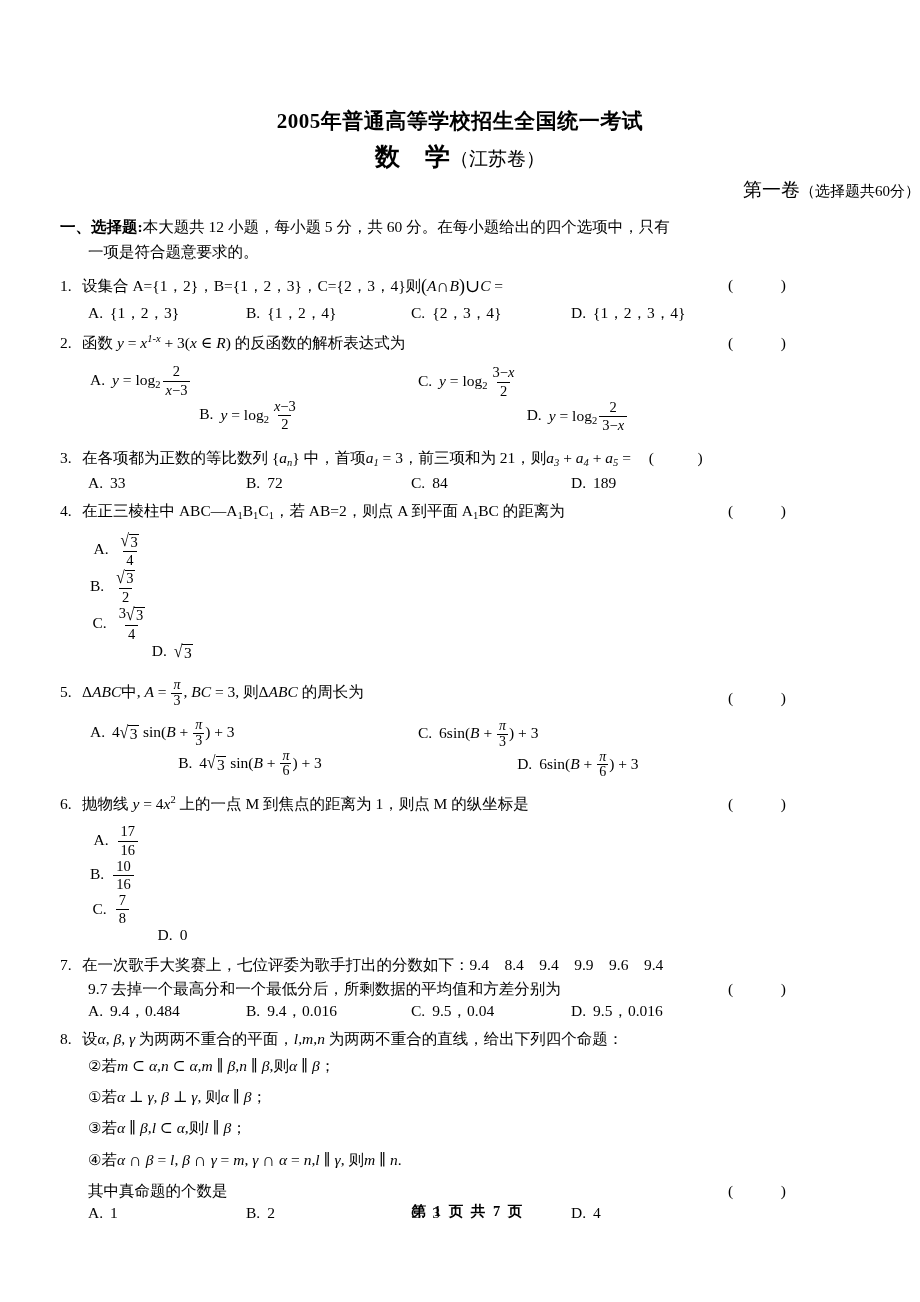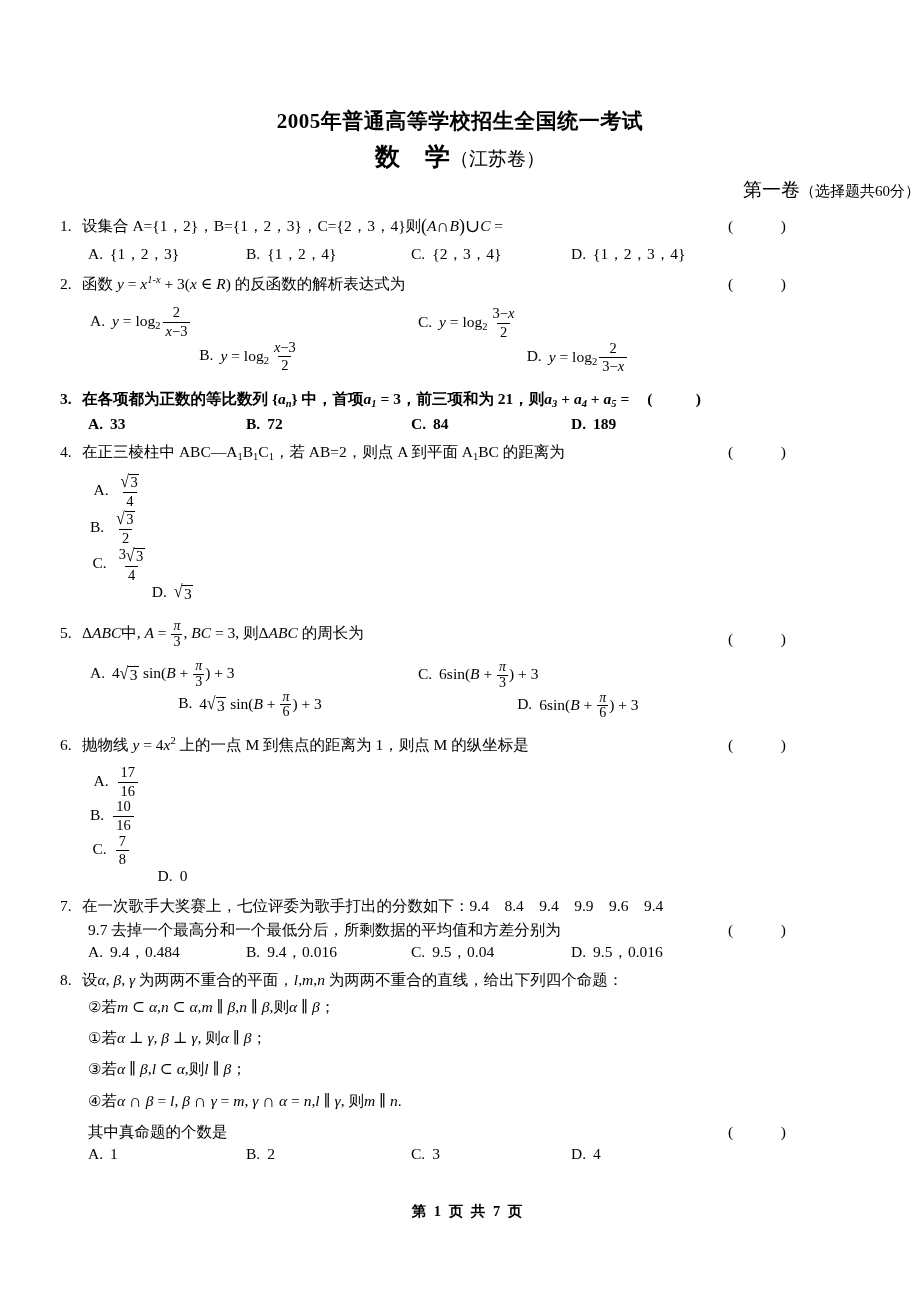--- a/index.html
+++ b/index.html
@@ -138,20 +138,24 @@
   <div class="subject-line">
     <span>数　学</span><span class="paper">（江苏卷）</span>
   </div>
 
   <div class="section-line">
     <span>第一卷</span><span class="small">（选择题共60分）</span>
   </div>
 
   <div class="content">
 
+    <div class="instruction">
+      <b>一、选择题:</b><span>本大题共 12 小题，每小题 5 分，共 60 分。在每小题给出的四个选项中，只有</span>
+      <span class="l2">一项是符合题意要求的。</span>
+    </div>
 
     <div class="q">
       <div class="q-line">
         <span class="q-num">1.</span><span class="q-body">设集合 A={1，2}，B={1，2，3}，C={2，3，4}则<span class="big">(</span><i>A</i><span class="big">∩</span><i>B</i><span class="big">)</span><span class="big">∪</span><i>C</i> =</span>
         <span class="brk">(　)</span>
       </div>
       <div class="opts">
         <div class="row c4">
           <div class="opt">
               <span class="lab">A.</span>
@@ -207,21 +211,21 @@
               <span class="lab">D.</span>
             <span><i>y</i> = log<sub class="upr">2</sub><span class="frac">
                   <span class="num">2</span>
                   <span class="den">3−<i>x</i></span>
                 </span></span>
             </div>
         </div>
       </div>
     </div>
 
-    <div class="q" style="margin-top:12px;font-weight:bold;">
+    <div class="q" style="margin-top:12px;">
       <div class="q-line">
         <span class="q-num">3.</span><span class="q-body">在各项都为正数的等比数列 {<i>a<sub>n</sub></i>} 中，首项<i>a</i><sub>1</sub> = 3，前三项和为 21，则<i>a</i><sub>3</sub> + <i>a</i><sub>4</sub> + <i>a</i><sub>5</sub> =<span style="letter-spacing:14px;"> (　)</span></span>
       </div>
       <div class="opts">
         <div class="row c4">
           <div class="opt">
               <span class="lab">A.</span>
               <span>33</span>
             </div>
           <div class="opt">

